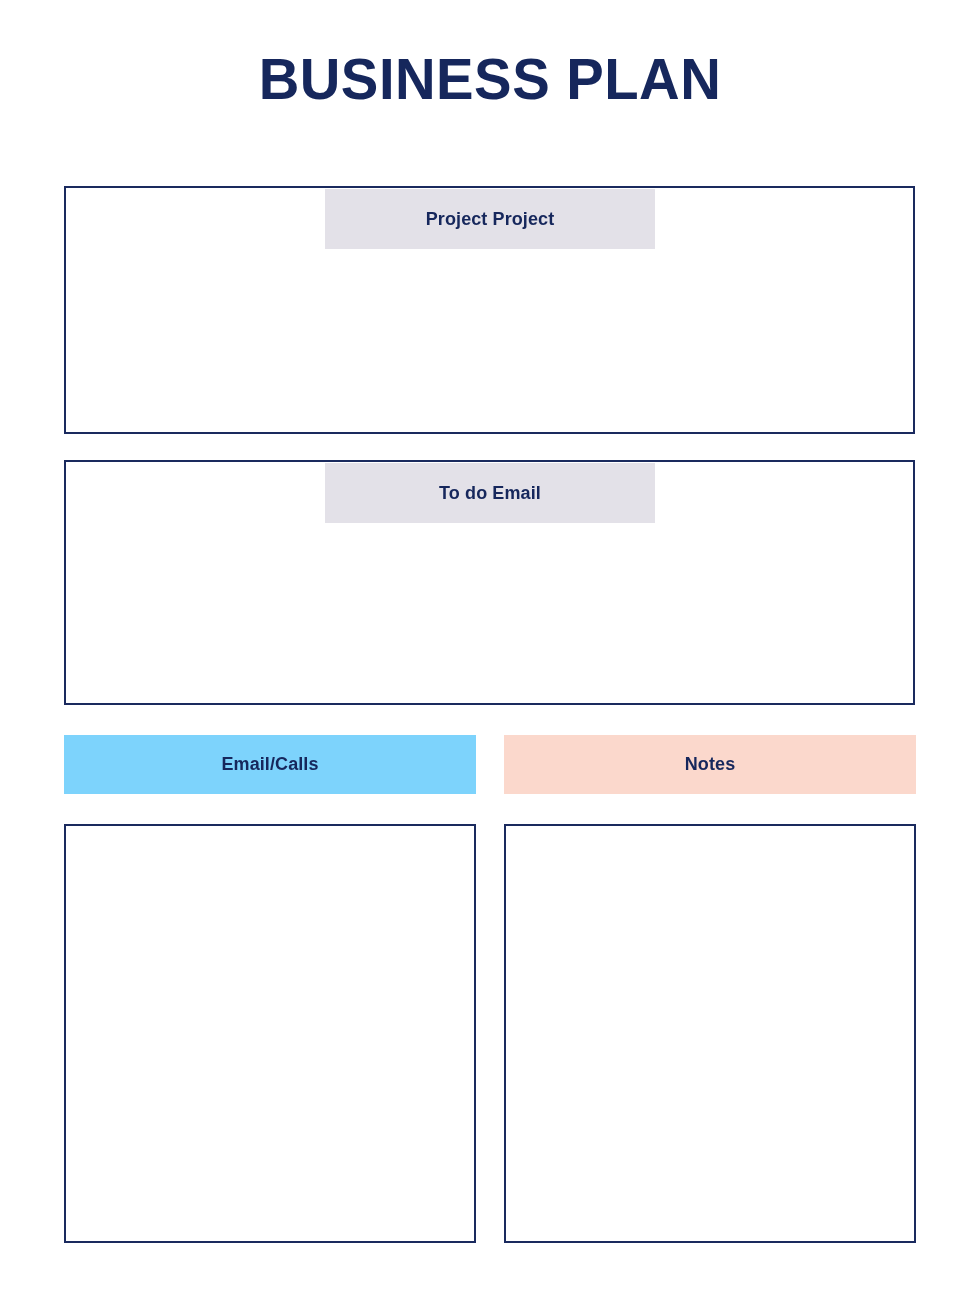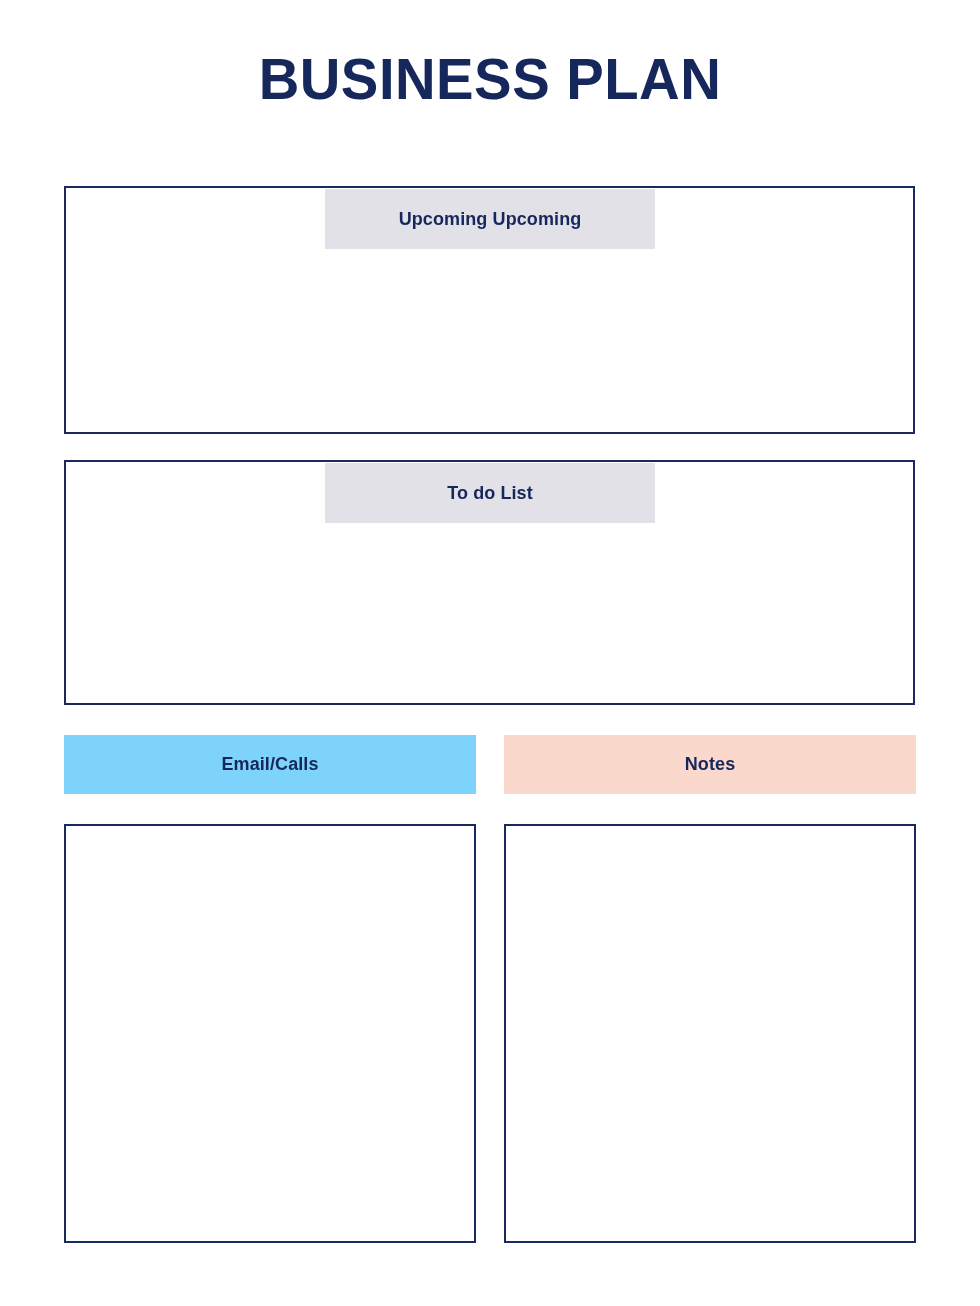--- a/index.html
+++ b/index.html
@@ -134,28 +134,28 @@
 <body>
 
 <div class="page">
 
   <div class="page-title">BUSINESS PLAN</div>
 
   <div class="content-box" id="box-upcoming-project">
     <div class="write-area"></div>
   </div>
   <div class="band band-inset" id="band-upcoming-project">
-    <span>Upcoming Upcoming</span>
+    <span>Project Project</span>
   </div>
 
   <div class="content-box" id="box-todo-list">
     <div class="write-area"></div>
   </div>
   <div class="band band-inset" id="band-todo-list">
-    <span>To do List</span>
+    <span>To do Email</span>
   </div>
 
   <div class="band" id="band-email-calls">
     <span>Email/Calls</span>
   </div>
 
   <div class="band" id="band-notes">
     <span>Notes</span>
   </div>
 

